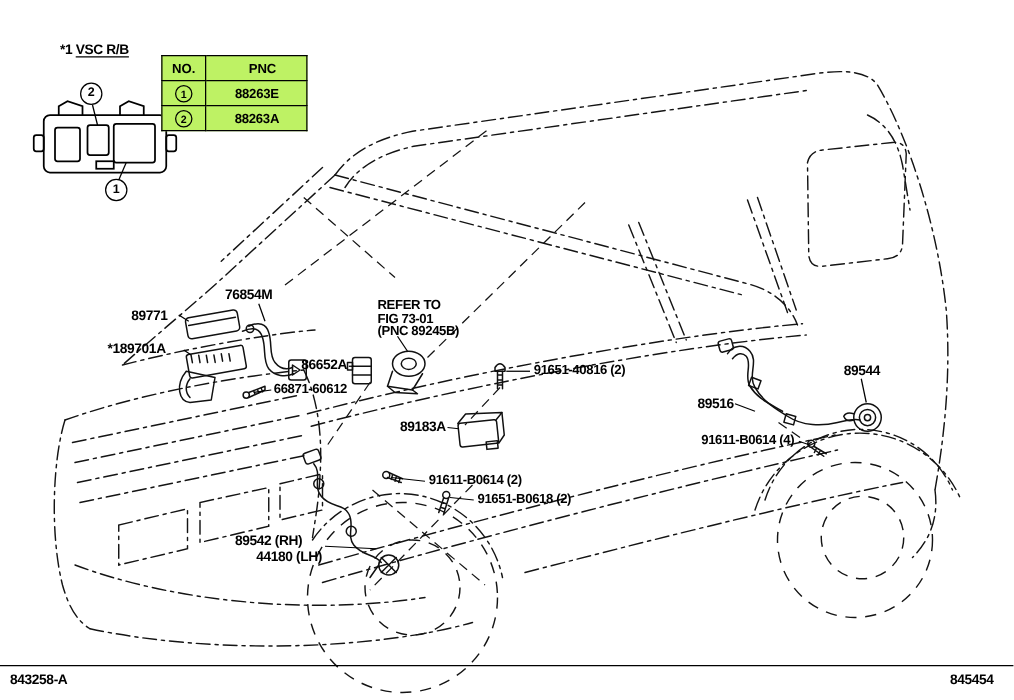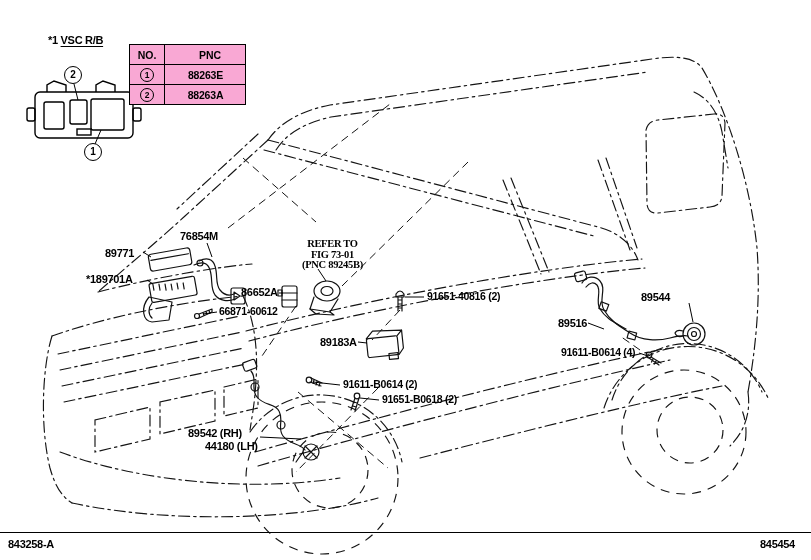--- a/index.html
+++ b/index.html
@@ -1,33 +1,33 @@
 <!DOCTYPE html>
 <html><head>
 <meta charset="utf-8">
 <style>
   html,body{margin:0;padding:0;background:#fff;}
   #stage{position:relative;width:811px;height:560px;background:#ffffff;overflow:hidden;
          font-family:"Liberation Sans",sans-serif;color:#000;}
   svg{position:absolute;left:0;top:0;}
   .lbl{position:absolute;font:700 11px/12px "Liberation Sans",sans-serif;
-       color:#000;letter-spacing:-0.3px;white-space:nowrap;text-align:center;}
+       color:#000;letter-spacing:-0.3px;white-space:nowrap;}
   .sm{font-size:10.5px;line-height:10.5px;}
   .u{text-decoration:underline;text-underline-offset:2px;}
   .callout{position:absolute;width:16px;height:16px;border:1.5px solid #000;border-radius:50%;
            font:700 10px/16px "Liberation Sans",sans-serif;text-align:center;background:#fff;}
-  table.pnc{position:absolute;left:129px;top:44px;border-collapse:collapse;background:#f9a8d4;}
+  table.pnc{position:absolute;left:129px;top:44px;border-collapse:collapse;background:#bef264;}
   table.pnc th,table.pnc td{border:1.6px solid #000;font:700 10.5px "Liberation Sans",sans-serif;
            padding:0 4px;height:19px;text-align:center;}
   table.pnc th.no{width:26px;}  table.pnc th.pnc-c{width:62px;padding-left:14px;}
   table.pnc td.v{text-align:center;padding-left:5px;letter-spacing:-0.2px;}
   .cnum{display:inline-block;width:12px;height:12px;border:1.2px solid #000;border-radius:50%;
         font:700 8.5px/12px "Liberation Sans",sans-serif;text-align:center;}
   .hr{position:absolute;left:0;top:532px;width:811px;height:1px;background:#000;}
-  .refer div{margin:0;font-family:Liberation Serif, serif;}
+  .refer div{margin:0;}
 </style>
 </head>
 <body>
 
 <div id="stage">
 
   <svg width="811" height="560" viewBox="0 0 811 560">
 
     <g stroke="#141414" stroke-width="1.15" fill="none" stroke-dasharray="11 4 2.5 4" stroke-linecap="round">
       <path d="M268,140 C282,120 305,110 330,105 L652,59 C678,55 695,58 702,68 C726,108 750,180 757,248 C761,302 755,352 748,392"></path>
@@ -230,21 +230,21 @@
   <div class="lbl" style="left:241px;top:286px">86652A</div>
   <div class="lbl sm" style="left:219px;top:306px">66871-60612</div>
   <div class="lbl sm refer" style="left:302px;top:239px">
     <div>REFER TO</div>
     <div>FIG 73-01</div>
     <div>(PNC 89245B)</div>
   </div>
   <div class="lbl sm" style="left:427px;top:291px">91651-40816 (2)</div>
   <div class="lbl" style="left:320px;top:336px">89183A</div>
   <div class="lbl" style="left:558px;top:317px">89516</div>
-  <div class="lbl" style="left:641px;top:291px">89544</div>
+  <div class="lbl" style="left:675px;top:291px">89544</div>
   <div class="lbl sm" style="left:561px;top:347px">91611-B0614 (4)</div>
   <div class="lbl sm" style="left:343px;top:379px">91611-B0614 (2)</div>
   <div class="lbl sm" style="left:382px;top:394px">91651-B0618 (2)</div>
   <div class="lbl" style="left:188px;top:427px">89542 (RH)</div>
   <div class="lbl" style="left:205px;top:440px">44180 (LH)</div>
 
   <div class="hr"></div>
   <div class="lbl" style="left:8px;top:538px">843258-A</div>
   <div class="lbl" style="left:760px;top:538px">845454</div>
 

